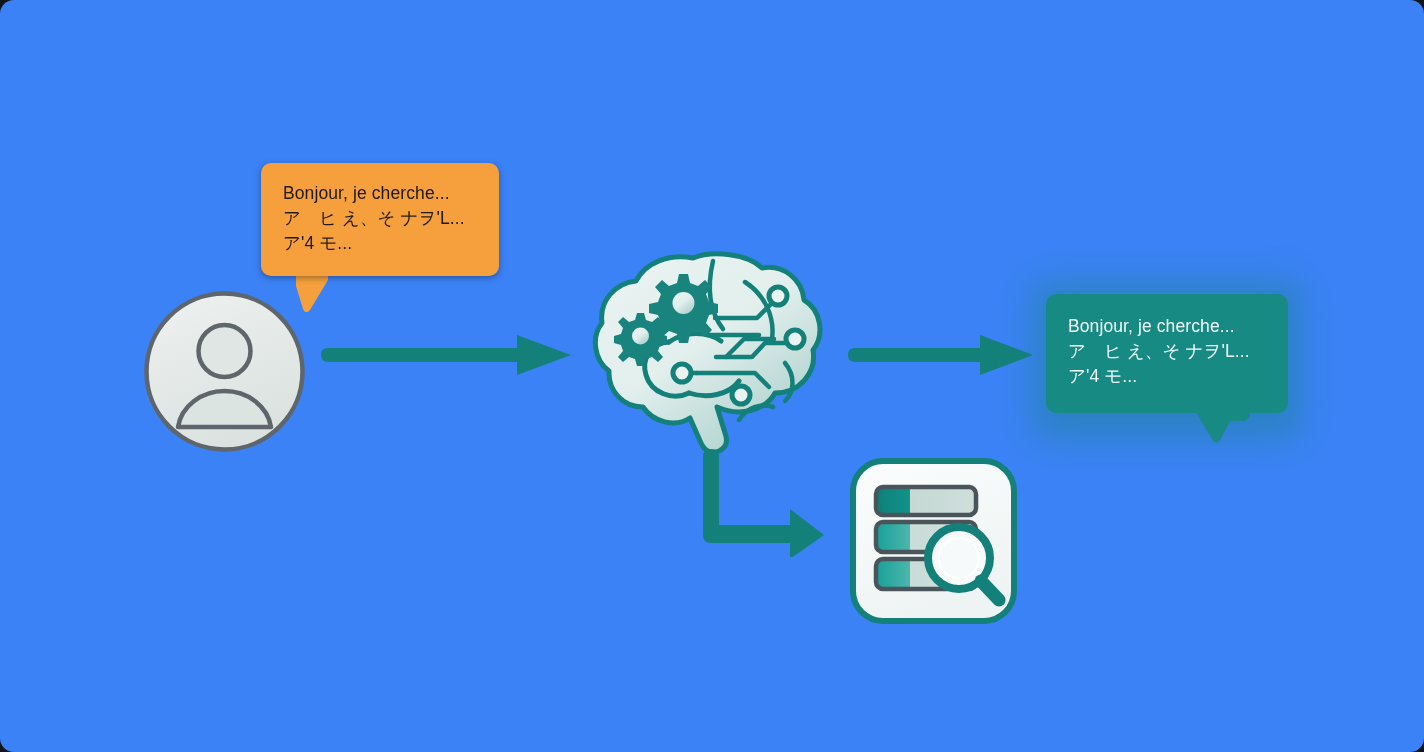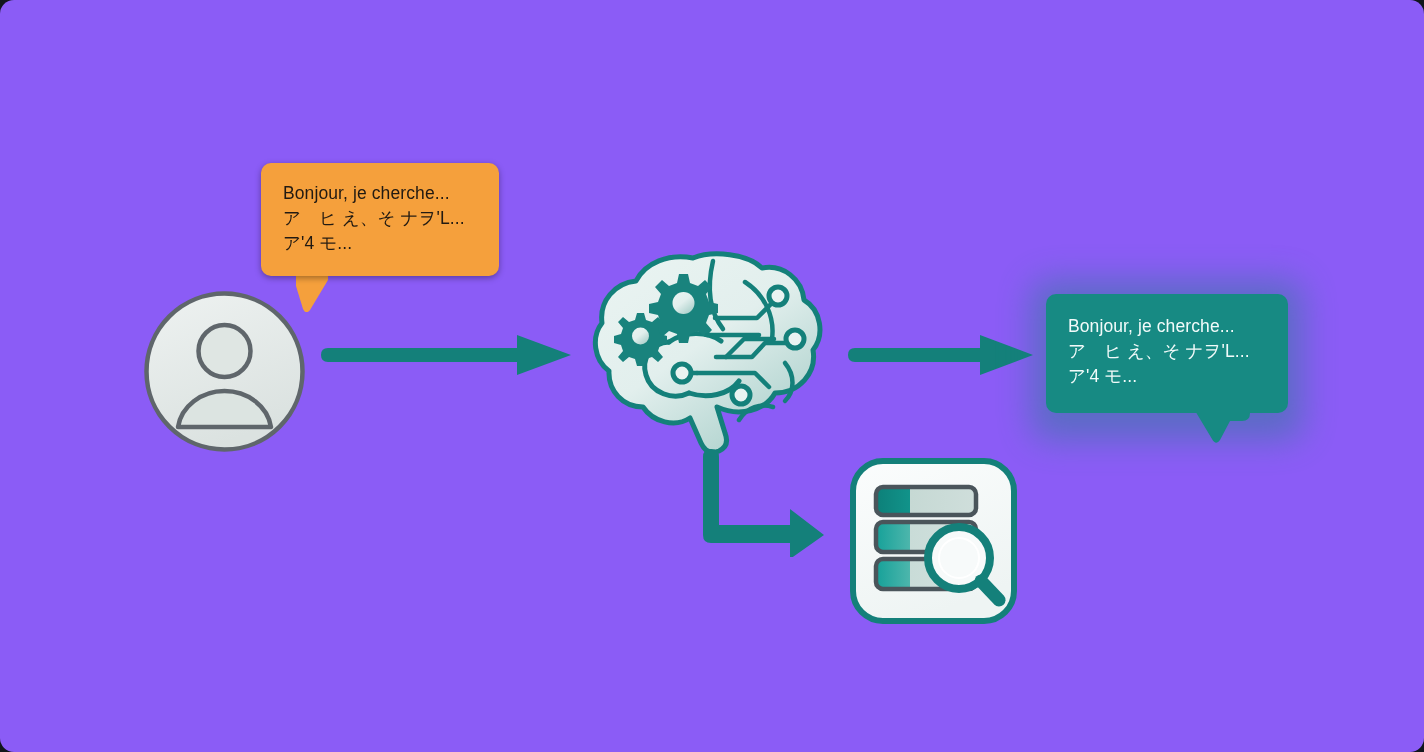--- a/index.html
+++ b/index.html
@@ -11,21 +11,21 @@
     width: 1424px;
     height: 752px;
     overflow: hidden;
     font-family: "Liberation Sans", sans-serif;
   }
 
   #canvas {
     position: relative;
     width: 1424px;
     height: 752px;
-    background: #8b5cf6;
+    background: #3b82f6;
     border-radius: 14px;
     overflow: hidden;
   }
 
   
   #avatar {
     position: absolute;
     left: 142px;
     top: 289px;
     width: 165px;

